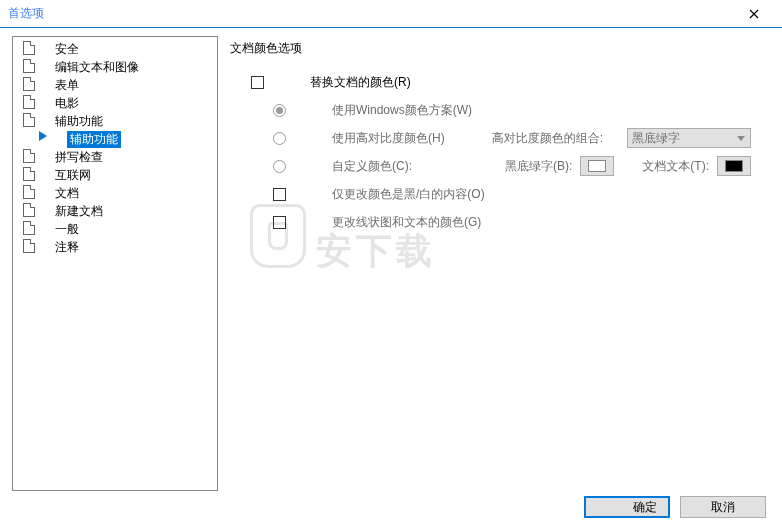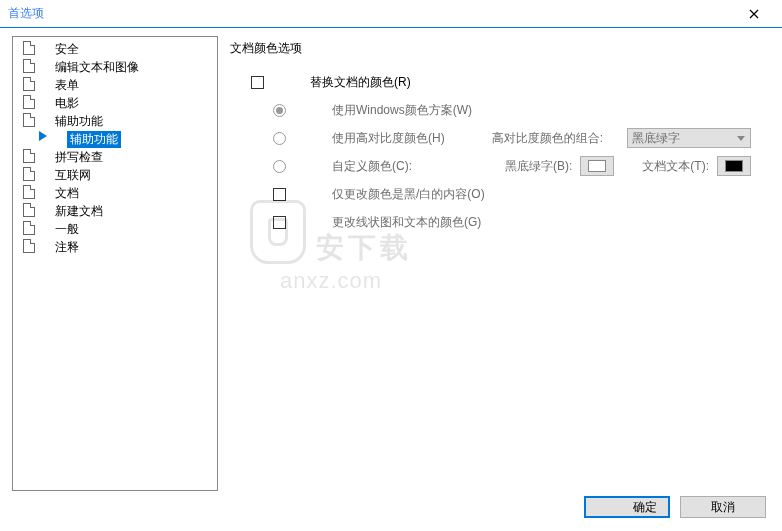--- a/index.html
+++ b/index.html
@@ -35,21 +35,21 @@
 .combo::after { content:""; position:absolute; right:5px; top:7px; width:0; height:0; border-left:4px solid transparent; border-right:4px solid transparent; border-top:5px solid #888; }
 .swatch-wrap { width: 34px; height: 20px; border: 1px solid #adadad; background:#e1e1e1; display:flex; align-items:center; justify-content:center; }
 .swatch { width: 18px; height: 12px; border:1px solid #888; }
 .swatch.white { background:#fff; }
 .swatch.black { background:#000; }
 .label-right { color:#6d6d6d; }
 
 .watermark { position:absolute; left:250px; top:200px; opacity:0.10; pointer-events:none; display:flex; flex-direction:column; align-items:center; color:#000; }
 .watermark .shield { width:56px; height:64px; border:3px solid #000; border-radius:10px 10px 18px 18px; display:flex; align-items:center; justify-content:center; margin-bottom:4px; }
 .watermark .shield-inner { width:20px; height:28px; border:3px solid #000; border-radius:4px 4px 8px 8px; }
-.watermark .wm-cn { font-size:28px; font-weight:bold; letter-spacing:4px;margin-top:27px; }
+.watermark .wm-cn { font-size:36px; font-weight:bold; letter-spacing:4px;margin-top:27px; }
 .watermark .wm-en { font-size:22px; letter-spacing:1px; }
 
 .footer { height: 32px; display:flex; align-items:center; justify-content:flex-end; gap:10px; padding-right:16px; }
 .btn { width: 86px; height: 22px; border:1px solid #adadad; background:#e1e1e1; display:flex; align-items:center; justify-content:center; cursor:pointer; }
 .btn.primary { border:2px solid #0078d7;padding-left:36px; }
 </style>
 </head>
 <body>
 
 <div class="titlebar">
@@ -160,21 +160,20 @@
   </div>
 </div>
 
 <div class="watermark">
   <div style="display:flex;align-items:center;gap:10px">
     <div class="shield">
         <div class="shield-inner"></div>
       </div>
     <span class="wm-cn">安下载</span>
   </div>
-  <span class="wm-en">anxz.com</span>
 </div>
 
 <div class="footer">
   <div class="btn primary">
       <span>确定</span>
     </div>
   <div class="btn">
       <span>取消</span>
     </div>
 </div>

